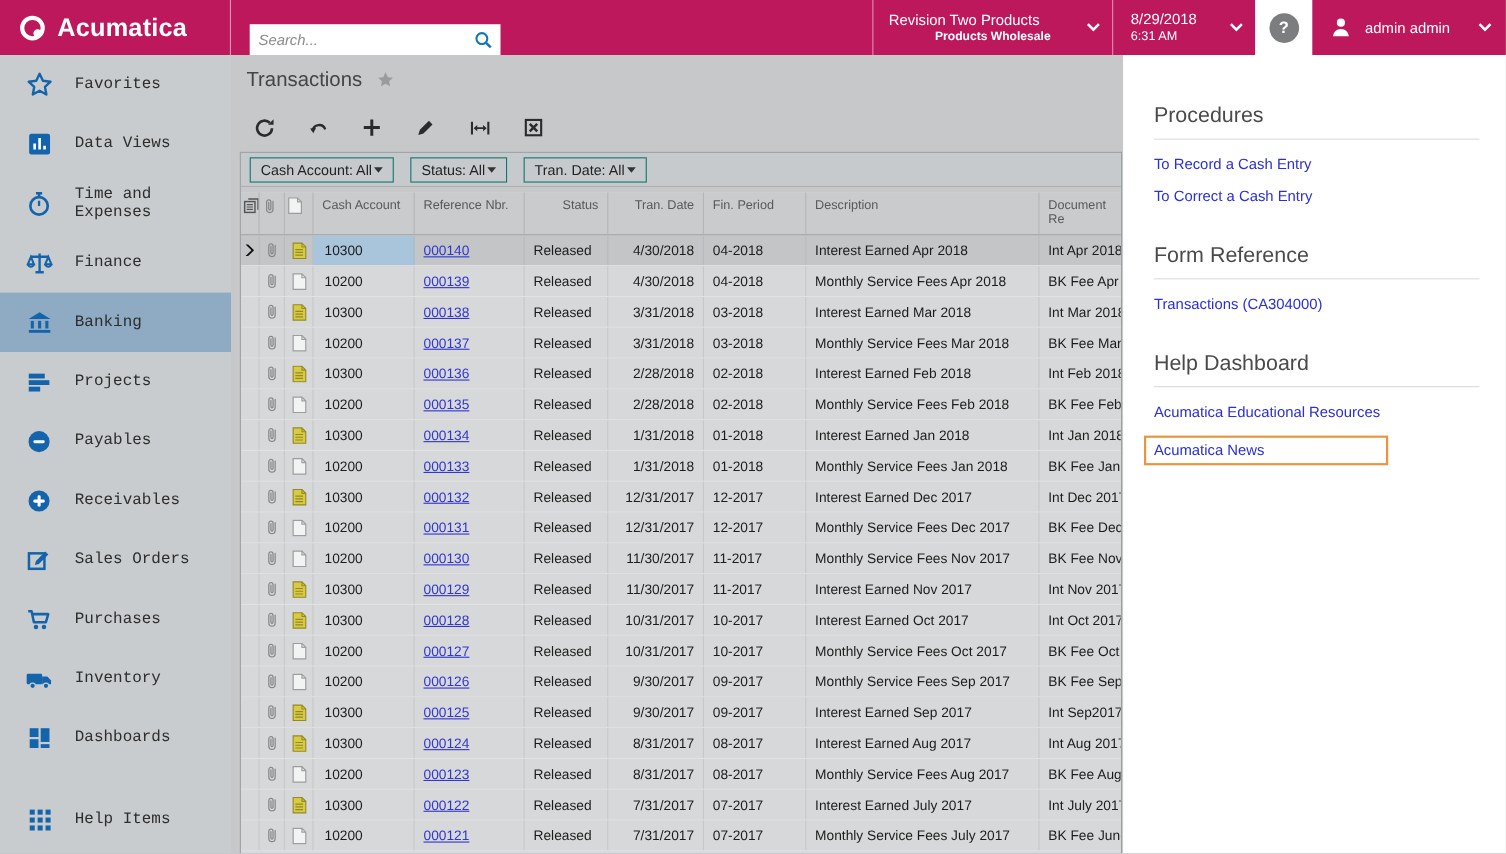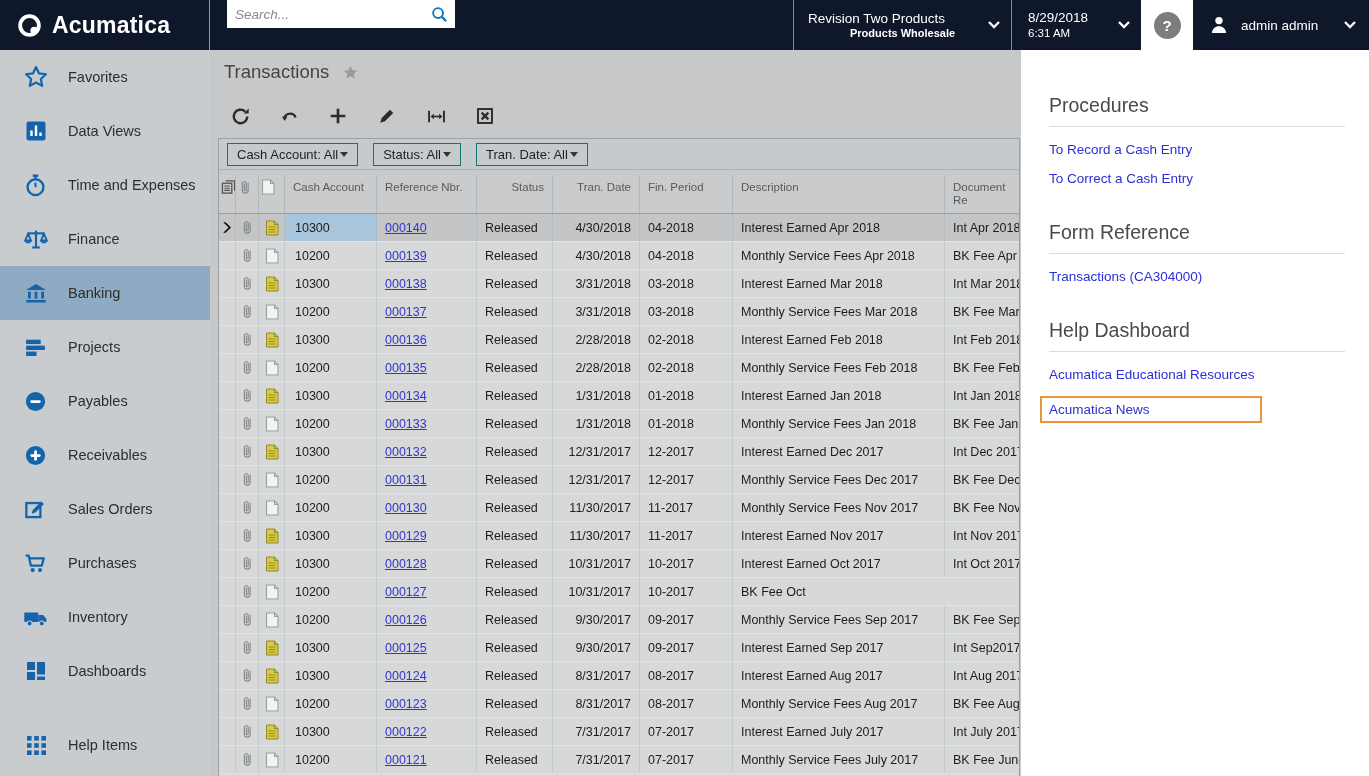--- a/index.html
+++ b/index.html
@@ -1,20 +1,20 @@
 <!DOCTYPE html>
 <html><head>
 <meta charset="utf-8">
 <style>
   * { margin:0; padding:0; box-sizing:border-box; }
   html,body { width:1369px; height:776px; overflow:hidden; }
   body { font-family:"Liberation Sans","DejaVu Sans",sans-serif; background:#c6c8ca; }
 
   
-  .topbar { height:50px; background:#0f172a; display:flex; align-items:flex-start; color:#fff; }
+  .topbar { height:50px; background:#be185d; display:flex; align-items:flex-end; color:#fff; }
   .logo { width:210px; height:50px; display:flex; align-items:center; padding-left:16px; gap:9px;
           border-right:1px solid rgba(255,255,255,.55); flex:0 0 210px; cursor:pointer;}
   .logo-text { font-size:23px; font-weight:bold; letter-spacing:.2px; }
   .search-wrap { margin-left:17px; width:228px; height:28px; background:#fff; display:flex; align-items:center; padding:0 6px 0 8px; }
   .search-wrap input { border:none; outline:none; flex:1; font-size:13.5px; font-style:italic; color:#444;
           font-family:"Liberation Sans","DejaVu Sans",sans-serif; background:transparent; }
   .search-wrap input::placeholder { color:#8a8a8a; font-style:italic; }
   .tb-spacer { flex:1; }
   .tb-sect { height:50px; display:flex; align-items:center; border-left:1px solid rgba(255,255,255,.5); cursor:pointer; }
   .tenant { width:218px; padding:0 10px 0 14px; }
@@ -30,21 +30,21 @@
   .q-circle { width:27px; height:27px; border-radius:50%; background:#7b7d7e; color:#fff; font-size:15px; font-weight:bold;
               display:flex; align-items:center; justify-content:center; }
   .user { width:176px; padding:0 12px 0 14px; border-left:none; display:flex; align-items:center; gap:10px; height:50px; cursor:pointer; }
   .u-name { font-size:13.5px; flex:1; }
 
   
   .body-row { display:flex; height:726px; }
 
   
   .sidebar { width:210px; flex:0 0 210px; background:#c9ccce; overflow:hidden; }
-  .nav-item { height:54px; display:flex; align-items:center; padding-left:22px; gap:19px; cursor:pointer; }
+  .nav-item { height:54px; display:flex; align-items:center; padding-left:22px; gap:19px; cursor:pointer;font-family:Liberation Mono, monospace; }
   .nav-item.active { background:#8fabc3; }
   .nav-icon { width:27px; height:27px; flex:0 0 27px; display:flex; align-items:center; justify-content:center; }
   .nav-label { font-size:14.5px; color:#2d2d2d; }
   .nav-gap { height:20px; }
 
   
   .main { flex:1; min-width:0; background:#c6c8ca; display:flex; flex-direction:column; }
   .title-row { height:44px; display:flex; align-items:center; padding-left:14px; gap:13px; }
   .page-title { font-size:18.5px; font-weight:400; color:#454545; }
   .fav-star { width:17px; height:17px; cursor:pointer; }
@@ -772,20 +772,21 @@
                 </svg>
               </span>
             </div>
             <div class="gcell" style="padding-left: 10px;">10200</div>
             <div class="gcell">
               <a class="ref-link">000127</a>
             </div>
             <div class="gcell">Released</div>
             <div class="gcell r">10/31/2017</div>
             <div class="gcell">10-2017</div>
+            <div class="gcell">Monthly Service Fees Oct 2017</div>
             <div class="gcell">BK Fee Oct</div>
           </div>
           <div class="grow gcols">
             <div class="gcell icon"></div>
             <div class="gcell icon">
               <span>
                 <svg width="14" height="17" viewBox="0 0 16 18">
                   <path d="M11.6 4v8.2a3.3 3.3 0 0 1-6.6 0V4.6a2.2 2.2 0 0 1 4.4 0v7a1.1 1.1 0 0 1-2.2 0V5" fill="none" stroke="#85888a" stroke-width="1.3" stroke-linecap="round"></path>
                 </svg>
               </span>

